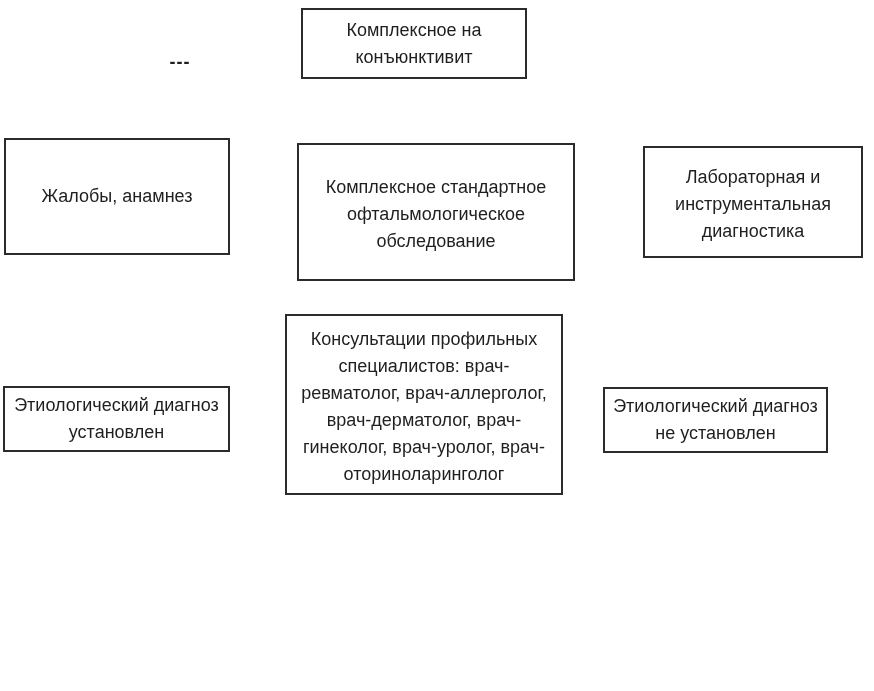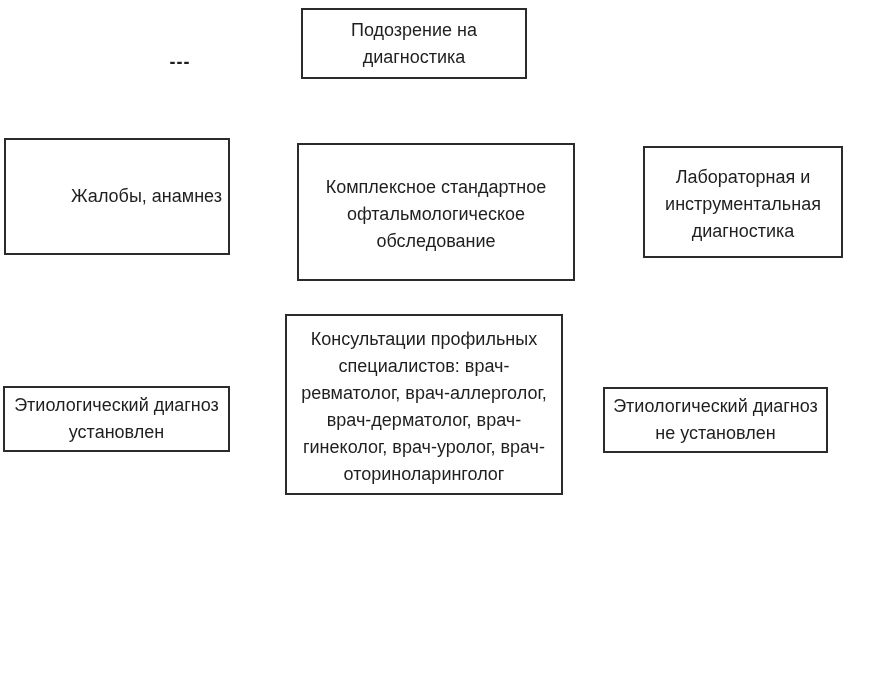--- a/index.html
+++ b/index.html
@@ -40,35 +40,35 @@
     color: #1f1f1f;
     font-size: 18px;
     line-height: 20px;
     font-weight: bold;
     letter-spacing: 1px;
     text-align: center;
   }
   
   #node-suspicion       { left: 301px; top: 8px;   width: 226px; height: 71px; }
   #node-dashes          { left: 145px; top: 52px;  width: 70px; }
-  #node-complaints      { left: 4px;   top: 138px; width: 226px; height: 117px; align-items: flex-end; }
+  #node-complaints      { left: 4px;   top: 138px; width: 226px; height: 117px; }
   #node-exam            { left: 297px; top: 143px; width: 278px; height: 138px; }
-  #node-lab             { left: 643px; top: 146px; width: 200px; height: 112px; }
+  #node-lab             { left: 643px; top: 146px; width: 220px; height: 112px; }
   #node-consult         { left: 285px; top: 314px; width: 278px; height: 181px; }
   #node-established     { left: 3px;   top: 386px; width: 227px; height: 66px; }
   #node-not-established { left: 603px; top: 387px; width: 225px; height: 66px; align-items: flex-end; }
   #node-treatment       { left: 303px; top: 618px; width: 240px; height: 65px; }
 </style>
 </head>
 <body>
 
 <div class="canvas">
 
   <div class="box v-center" id="node-suspicion">
-    <span>Подозрение на диагностика</span>
+    <span>Комплексное на конъюнктивит</span>
   </div>
 
   <div class="free-label" id="node-dashes">---</div>
 
   <div class="box v-center" id="node-complaints">
     <span>Жалобы, анамнез</span>
   </div>
 
   <div class="box" id="node-exam">
     <span>Комплексное стандартное офтальмологическое обследование</span>

